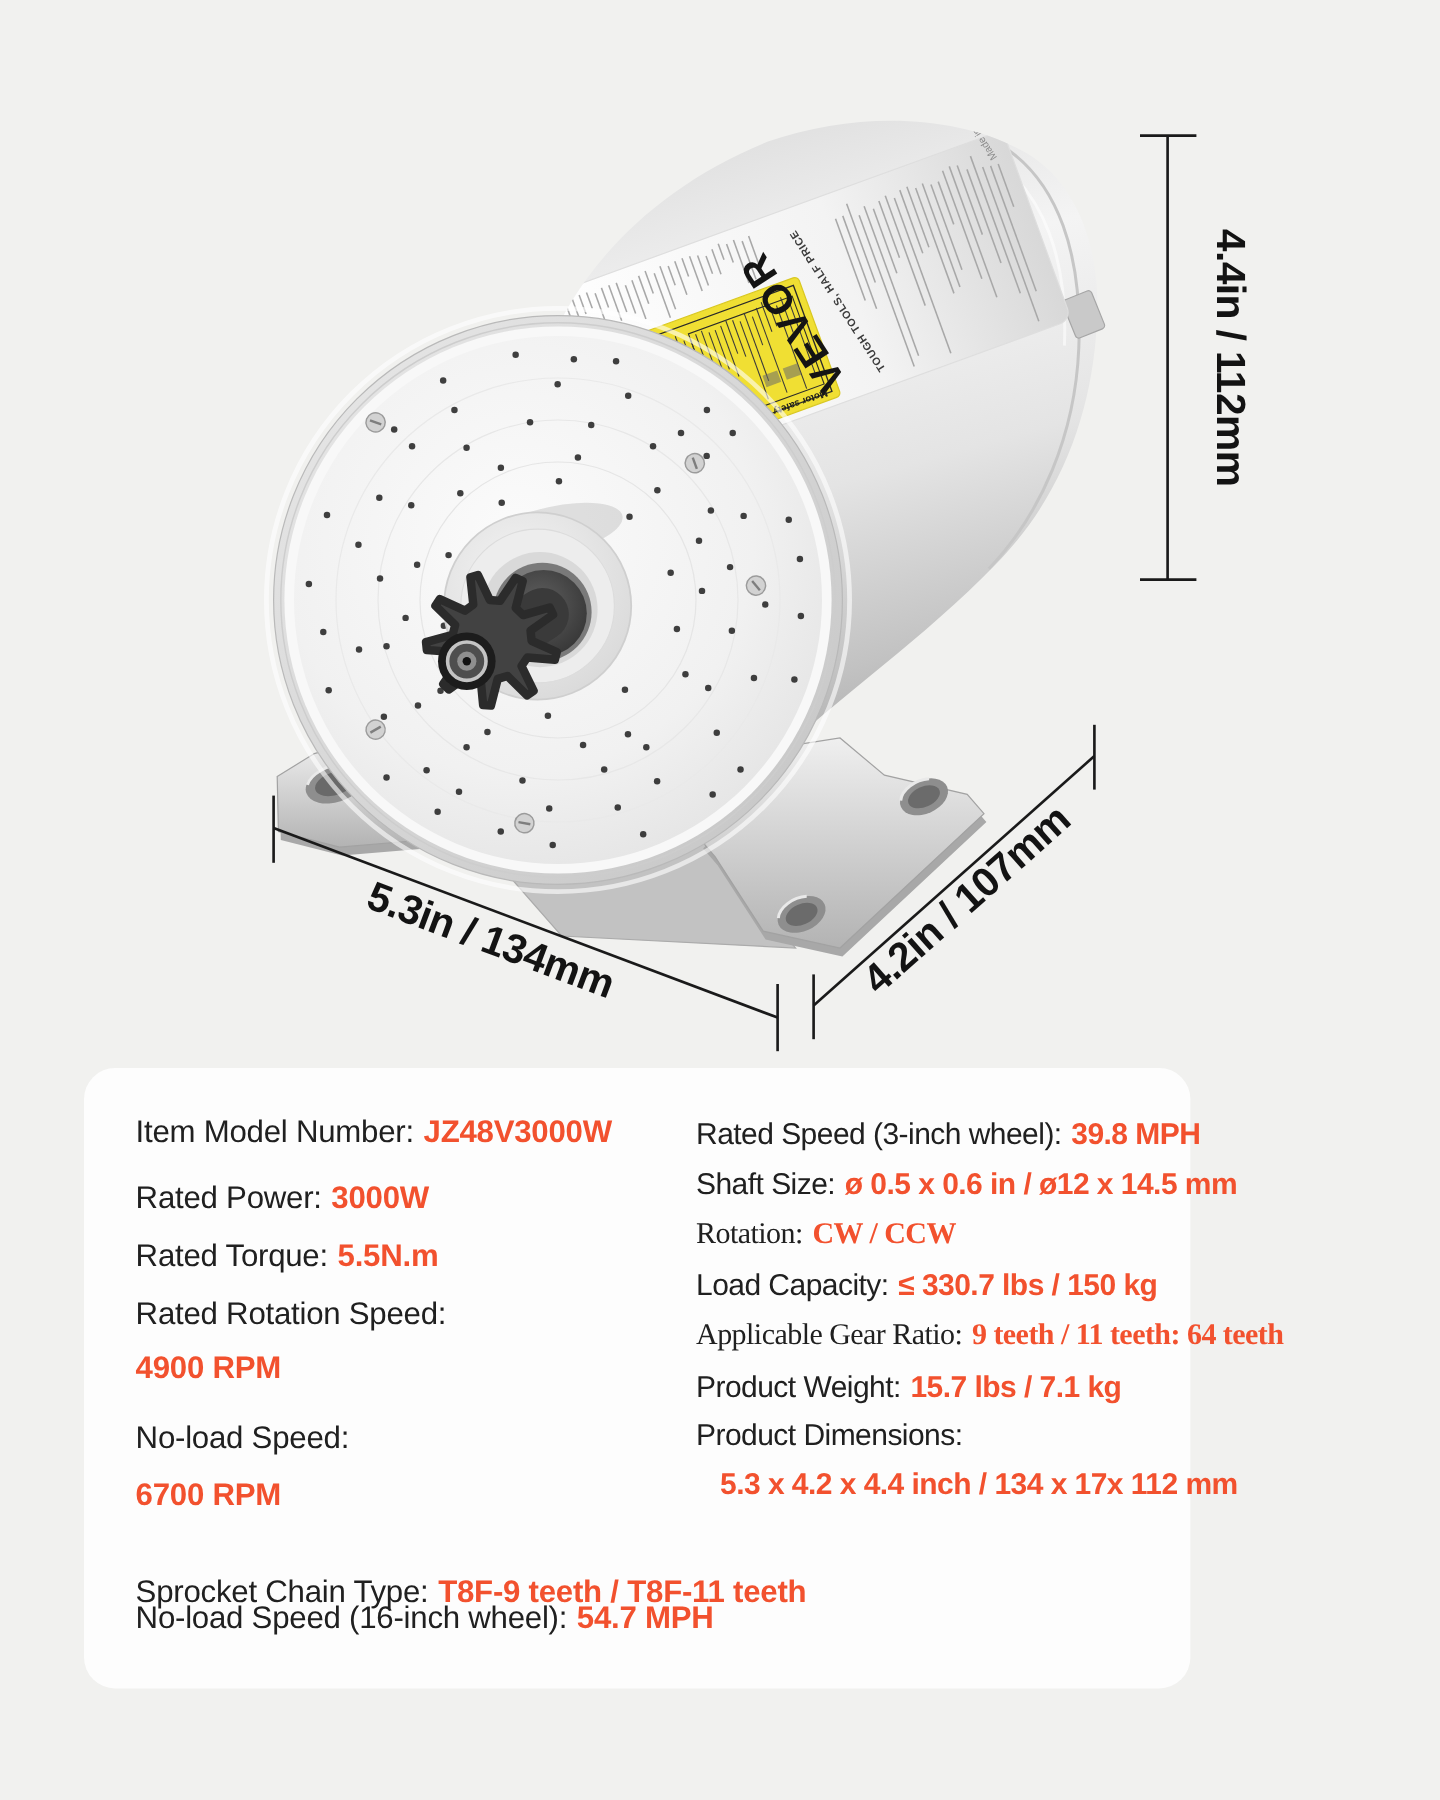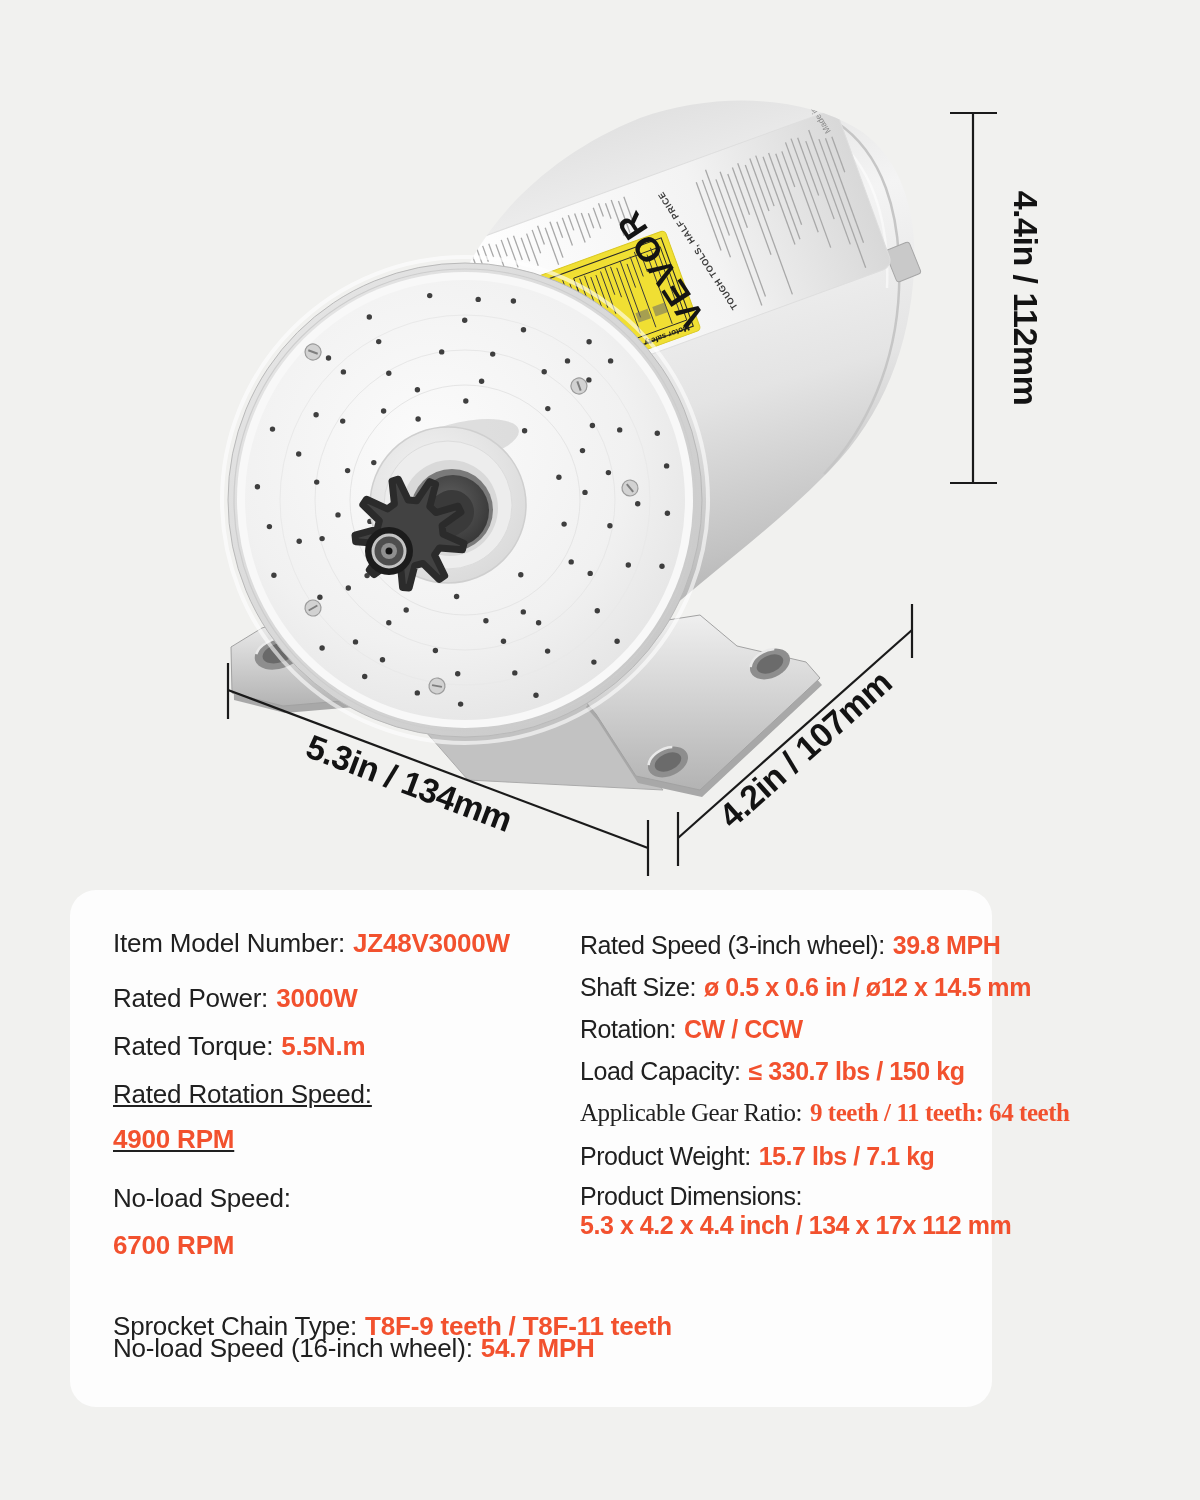--- a/index.html
+++ b/index.html
@@ -349,32 +349,32 @@
   <text class="dim-text" transform="translate(1014,298) rotate(90)" text-anchor="middle" font-size="33">4.4in / 112mm</text>
   <text class="dim-text" transform="translate(405,794) rotate(20.6)" text-anchor="middle">5.3in / 134mm</text>
   <text class="dim-text" transform="translate(813,758) rotate(-41.6)" text-anchor="middle">4.2in / 107mm</text>
 </svg>
 
 <section class="spec-panel">
   <div id="spec-left">
         <div class="spec-row" style="top: 38px;"><span class="lbl">Item Model Number:</span><span class="val">JZ48V3000W</span></div>
         <div class="spec-row" style="top: 93px; text-align: right;"><span class="lbl">Rated Power:</span><span class="val">3000W</span></div>
         <div class="spec-row" style="top: 141px;"><span class="lbl">Rated Torque:</span><span class="val">5.5N.m</span></div>
-        <div class="spec-row" style="top: 189px; text-decoration: underline;"><span class="lbl">Rated Rotation Speed:</span></div>
-        <div class="spec-row" style="top: 234px; text-decoration: underline;"><span class="val solo">4900 RPM</span></div>
+        <div class="spec-row" style="top: 189px;"><span class="lbl">Rated Rotation Speed:</span></div>
+        <div class="spec-row" style="top: 234px;"><span class="val solo">4900 RPM</span></div>
         <div class="spec-row" style="top: 293px;"><span class="lbl">No-load Speed:</span></div>
         <div class="spec-row" style="top: 340px;"><span class="val solo">6700 RPM</span></div>
         <div class="spec-row" style="top: 393px; margin-top: 28px;"><span class="lbl">Sprocket Chain Type:</span><span class="val">T8F-9 teeth / T8F-11 teeth</span></div>
         <div class="spec-row" style="top: 443px; text-align: center;"><span class="lbl">No-load Speed (16-inch wheel):</span><span class="val">54.7 MPH</span></div>
       </div>
   <div id="spec-right">
         <div class="spec-row" style="top: 40px;"><span class="lbl">Rated Speed (3-inch wheel):</span><span class="val">39.8 MPH</span></div>
         <div class="spec-row" style="top: 82px;"><span class="lbl">Shaft Size:</span><span class="val">ø 0.5 x 0.6 in / ø12 x 14.5 mm</span></div>
-        <div class="spec-row" style="top: 124px;"><span class="lbl">Rotation:</span><span class="val">CW / CCW</span></div>
+        <div class="spec-row" style="top: 124px; font-family: Liberation Serif, serif;"><span class="lbl">Rotation:</span><span class="val">CW / CCW</span></div>
         <div class="spec-row" style="top: 166px;"><span class="lbl">Load Capacity:</span><span class="val">≤ 330.7 lbs / 150 kg</span></div>
         <div class="spec-row" style="top: 208px; font-family: Liberation Serif, serif;"><span class="lbl">Applicable Gear Ratio:</span><span class="val">9 teeth / 11 teeth: 64 teeth</span></div>
         <div class="spec-row" style="top: 251px;"><span class="lbl">Product Weight:</span><span class="val">15.7 lbs / 7.1 kg</span></div>
         <div class="spec-row" style="top: 291px; text-align: center;"><span class="lbl">Product Dimensions:</span></div>
-        <div class="spec-row" style="top: 320px;"><span class="val solo">5.3 x 4.2 x 4.4 inch / 134 x 17x 112 mm</span></div>
+        <div class="spec-row" style="top: 332px; margin-left: 20px;"><span class="val solo">5.3 x 4.2 x 4.4 inch / 134 x 17x 112 mm</span></div>
       </div>
 </section>
 
 </div>
 
 </body></html>

